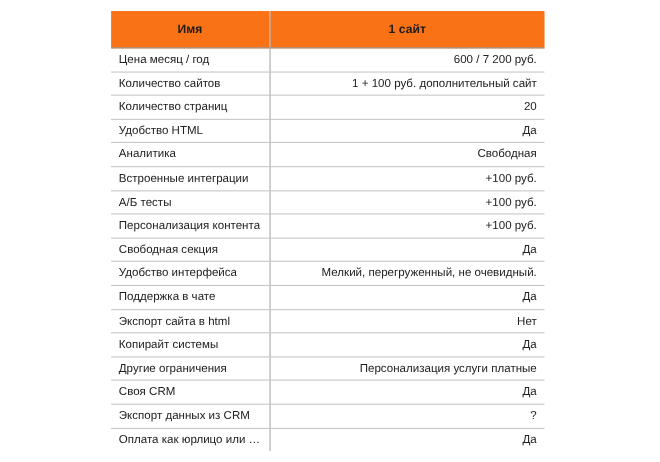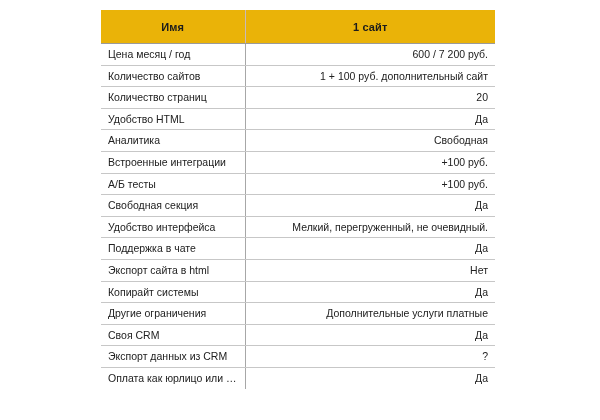--- a/index.html
+++ b/index.html
@@ -24,21 +24,21 @@
   table.cmp {
     border-collapse: collapse;
     width: 394px;
     table-layout: fixed;
   }
 
   table.cmp col.col-name { width: 144px; }
   table.cmp col.col-val  { width: 250px; }
 
   table.cmp thead th {
-    background: #eab308;
+    background: #f97316;
     height: 33px;
     font-size: 11px;
     font-weight: bold;
     color: #1c1c1c;
     text-align: center;
     padding: 0 8px;
     border-bottom: 1px solid #9a9a9a;
     letter-spacing: 0.1px;
   }
   table.cmp thead th.th-name {
@@ -106,20 +106,24 @@
         </tr>
         <tr>
           <td class="cell-name">Встроенные интеграции</td>
           <td class="cell-val">+100 руб.</td>
         </tr>
         <tr>
           <td class="cell-name">А/Б тесты</td>
           <td class="cell-val">+100 руб.</td>
         </tr>
         <tr>
+          <td class="cell-name">Персонализация контента</td>
+          <td class="cell-val">+100 руб.</td>
+        </tr>
+        <tr>
           <td class="cell-name">Свободная секция</td>
           <td class="cell-val">Да</td>
         </tr>
         <tr>
           <td class="cell-name">Удобство интерфейса</td>
           <td class="cell-val">Мелкий, перегруженный, не очевидный.</td>
         </tr>
         <tr>
           <td class="cell-name">Поддержка в чате</td>
           <td class="cell-val">Да</td>
@@ -127,21 +131,21 @@
         <tr>
           <td class="cell-name">Экспорт сайта в html</td>
           <td class="cell-val">Нет</td>
         </tr>
         <tr>
           <td class="cell-name">Копирайт системы</td>
           <td class="cell-val">Да</td>
         </tr>
         <tr>
           <td class="cell-name">Другие ограничения</td>
-          <td class="cell-val">Дополнительные услуги платные</td>
+          <td class="cell-val">Персонализация услуги платные</td>
         </tr>
         <tr>
           <td class="cell-name">Своя CRM</td>
           <td class="cell-val">Да</td>
         </tr>
         <tr>
           <td class="cell-name">Экспорт данных из CRM</td>
           <td class="cell-val">?</td>
         </tr>
         <tr>

